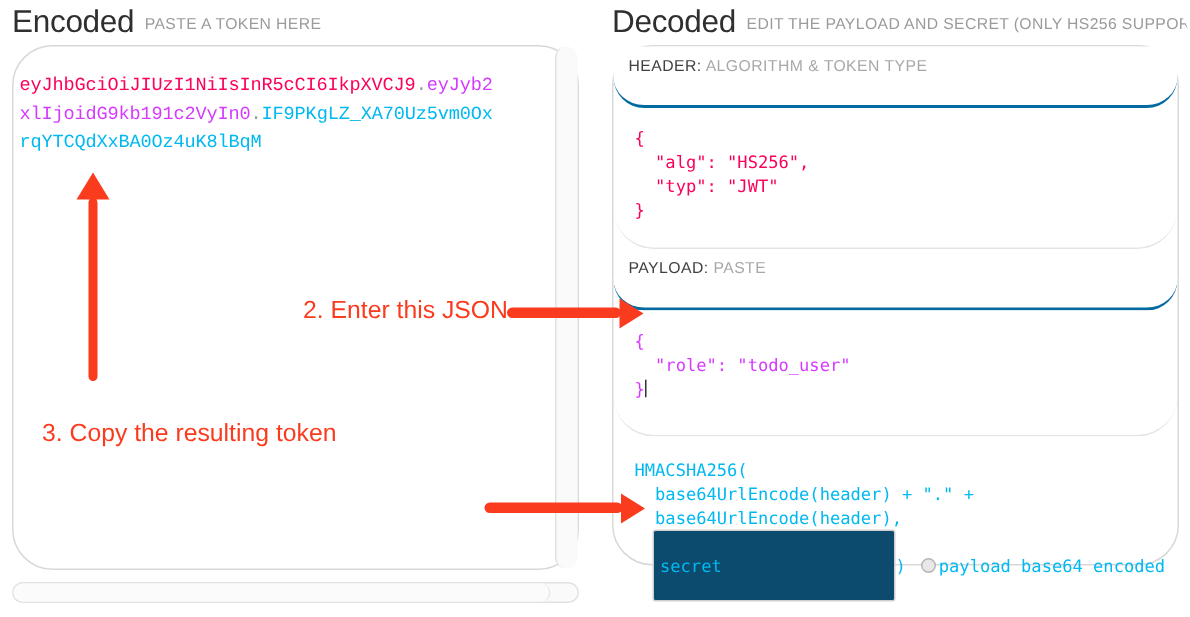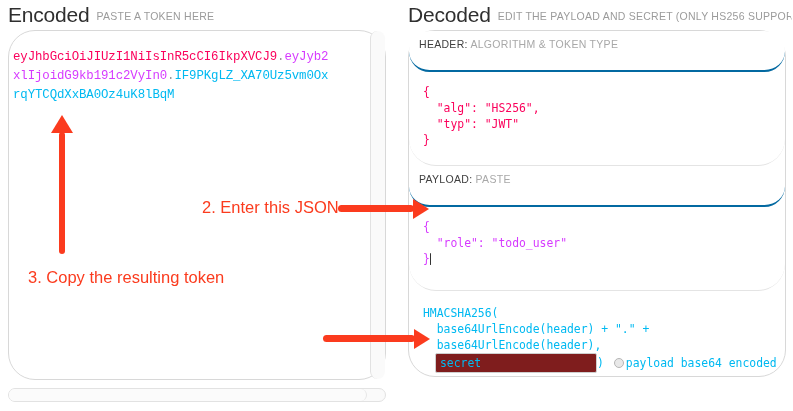--- a/index.html
+++ b/index.html
@@ -119,24 +119,24 @@
     height: 12px;
     background: #333;
     vertical-align: -2px;
     margin-left: 0px;
   }
 
   #secret-input {
     font-family: "DejaVu Sans Mono", "Liberation Mono", monospace;
     font-size: 11.4px;
     color: #00b9f1;
-    background: #7f1d1d;
+    background: #0c4a6e;
     border: 1px solid #cfcfcf;
     border-radius: 2px;
-    padding: 2px 4px;
+    padding: 16px 4px;
     width: 162px;
     margin-left: 12px;
     outline: none;
     line-height: 14px;
   }
   #b64-row { margin-top: 3px; }
   #b64-checkbox {
     display: inline-block;
     width: 10px; height: 10px;
     border: 1px solid #b5b5b5;
@@ -147,21 +147,21 @@
 
   
   .anno {
     position: absolute;
     color: #fb3b1e;
     font-size: 16.5px;
     font-family: "Liberation Sans", sans-serif;
     white-space: nowrap;
   }
   #anno-2 { left: 170px; top: 198px; margin-left: 32px; }
-  #anno-3 { left: 28px;  top: 268px; }
+  #anno-3 { left: 28px;  top: 280px; }
   #anno-1 { left: 172px; top: 328px; }
 
   .arrow-h {
     position: absolute;
     height: 7px;
     background: #fb3b1e;
   }
   .arrow-h::after {
     content: "";
     position: absolute;

